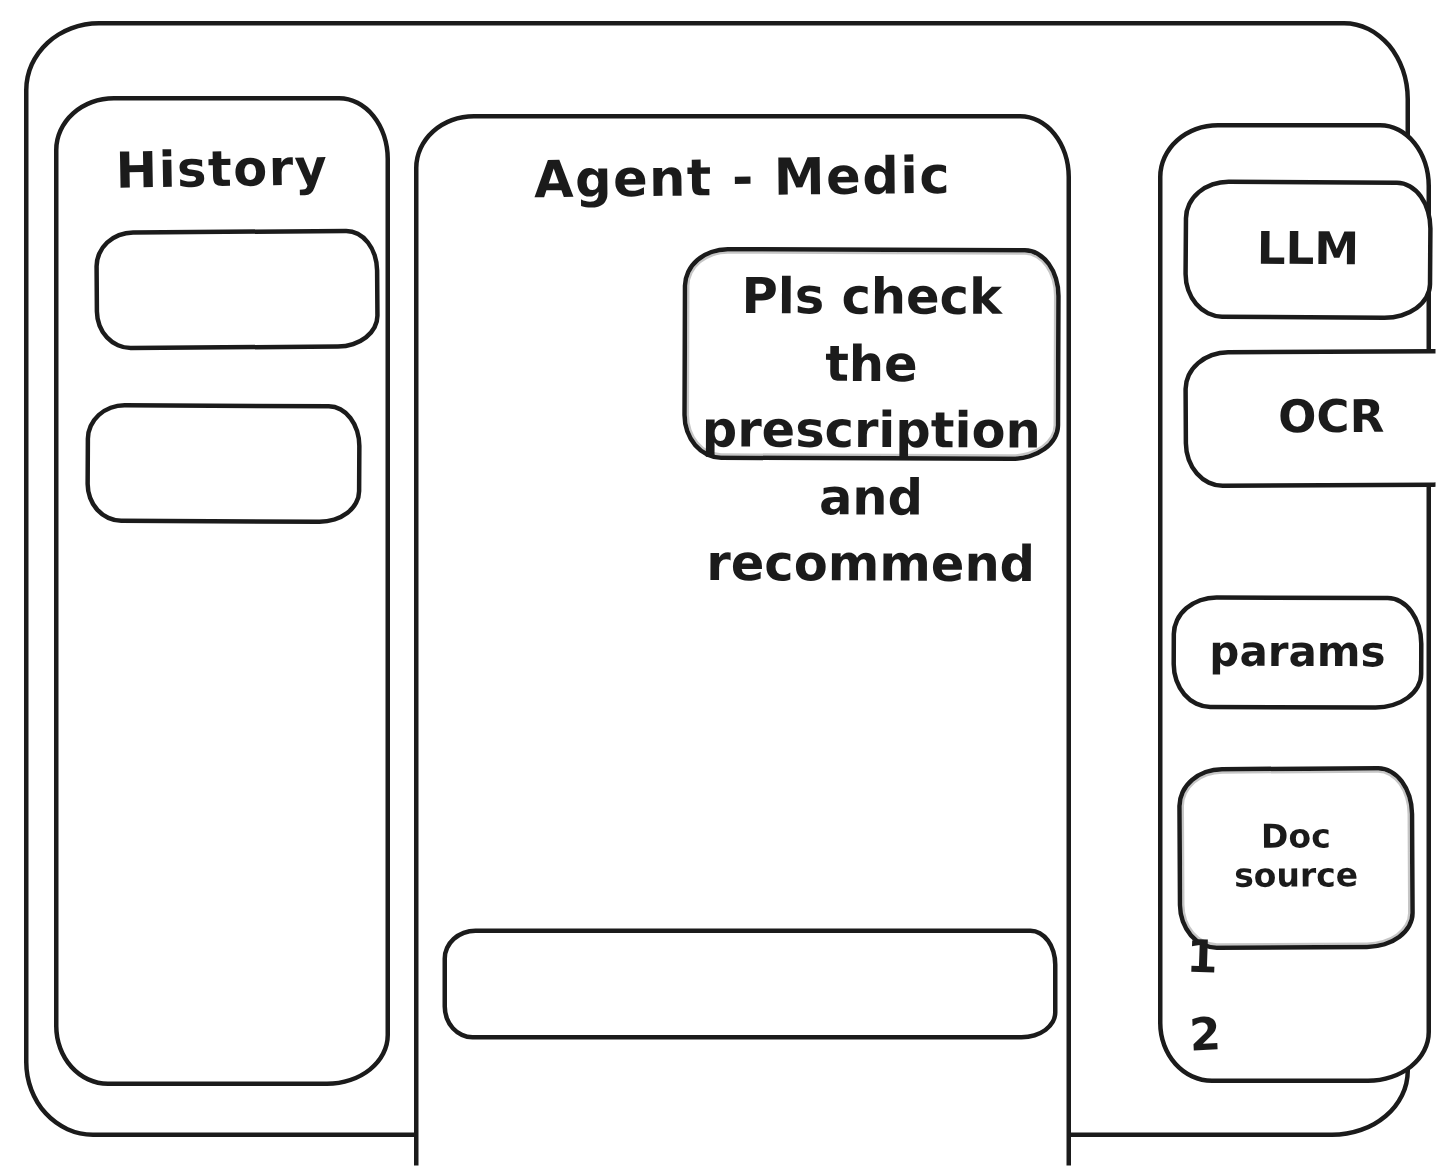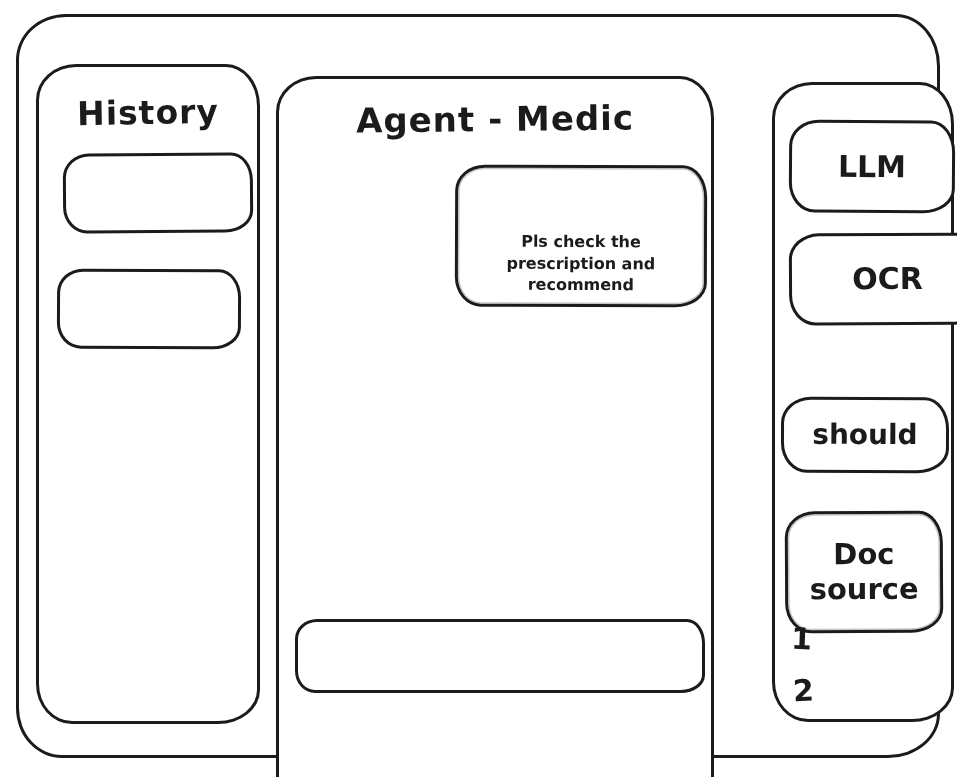--- a/index.html
+++ b/index.html
@@ -46,23 +46,23 @@
 
   
   .chat-panel{ left:276px; top:76px; width:438px; height:758px; }
   .chat-title{
     position:absolute; left:0; right:0; top:20px;
     text-align:center; font-size:34px; font-weight:bold;
     transform:rotate(-.6deg); letter-spacing:1px;
   }
   .bubble{
     position:absolute;
-    display:flex; align-items:flex-end; justify-content:center;
+    display:flex; align-items:flex-start; justify-content:center;
     text-align:center;
-    font-size:16px; font-weight:bold; line-height:1.35;
+    font-size:33px; font-weight:bold; line-height:1.35;
     padding:8px 12px;
   }
   .bubble-user{ left:176px; top:86px; width:252px; height:142px; transform:rotate(.2deg); }
   .bubble-assistant{ left:8px; top:262px; width:258px; height:224px; transform:rotate(-.2deg); }
   .chat-input{
     position:absolute; left:16px; top:540px; width:410px; height:74px;
     border:3px solid var(--ink); background:var(--paper);
     font:inherit; font-size:24px; padding:0 20px; outline:none;
   }
 
@@ -73,21 +73,21 @@
     display:flex; align-items:center; justify-content:center;
     text-align:center;
     background:var(--paper); border:3px solid var(--ink);
     font-family:inherit; font-size:30px; font-weight:bold;
     color:var(--ink); cursor:pointer; line-height:1.2;
     padding:4px 8px;
   }
   .btn-llm   { left:14px; top:35px;  width:166px; height:93px;  transform:rotate(.4deg); }
   .btn-ocr   { left:14px; top:148px; width:197px; height:92px;  transform:rotate(-.3deg); }
   .btn-params{ left:6px;  top:312px; width:168px; height:76px;  font-size:28px; transform:rotate(.2deg); }
-  .btn-doc   { left:10px; top:426px; width:158px; height:122px; font-size:29px; transform:rotate(-.3deg); }
+  .btn-doc   { left:10px; top:426px; width:158px; height:122px; font-size:22px; transform:rotate(-.3deg); }
   .doc-num{
     position:absolute;
     font-size:30px; font-weight:bold; cursor:pointer;
     background:transparent;
   }
   .num-1{ left:16px; top:536px; transform:rotate(2deg); }
   .num-2{ left:18px; top:588px; transform:rotate(-3deg); }
 </style>
 </head>
 <body>
@@ -109,20 +109,20 @@
       <span>Pls check the prescription and recommend</span>
     </div>
 
 
     <input class="chat-input r-input" type="text" aria-label="chat message input" value="" style="">
   </main>
 
   <aside class="sk r-panel sidebar-right">
     <button class="tool-btn r-btn btn-llm">LLM</button>
     <button class="tool-btn r-btn btn-ocr">OCR</button>
-    <button class="tool-btn r-btn btn-params">should</button>
+    <button class="tool-btn r-btn btn-params">params</button>
     <button class="tool-btn r-btn btn-doc dbl">Doc source</button>
 
     <span class="doc-num num-1">1</span>
     <span class="doc-num num-2">2</span>
   </aside>
 
 </div>
 
 </body></html>

